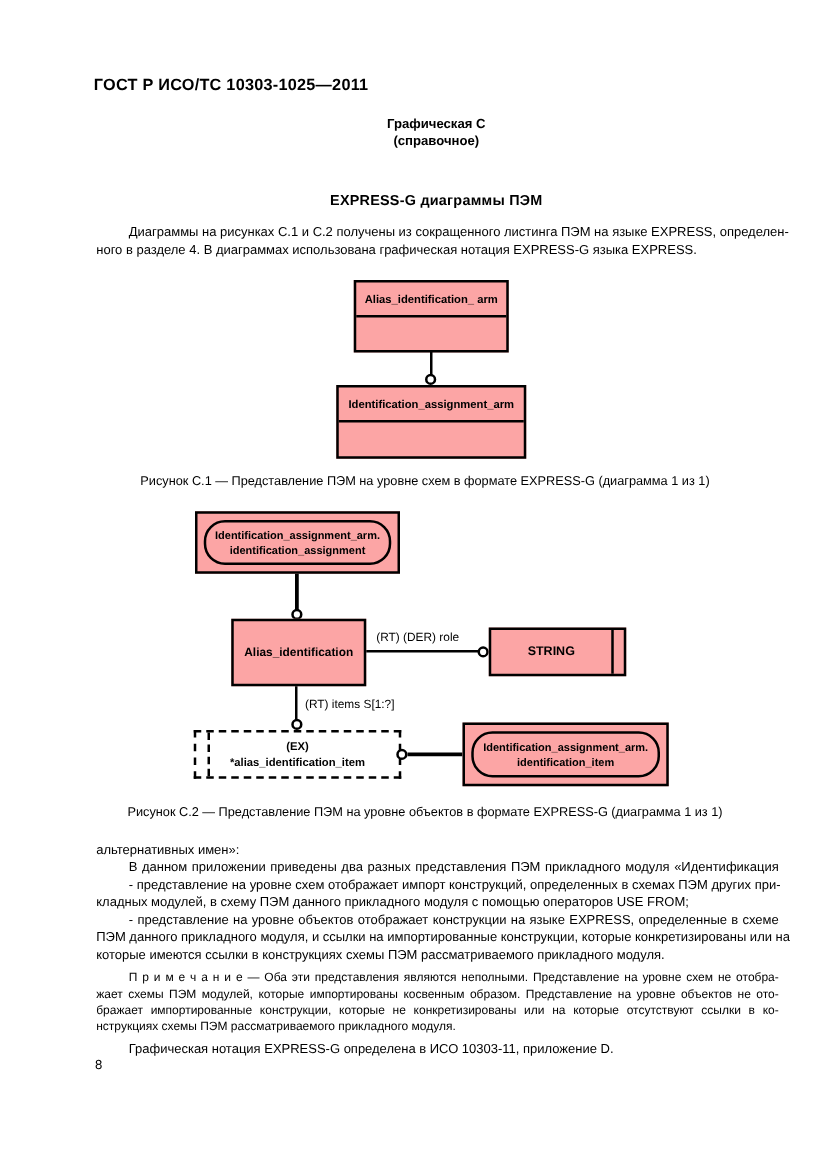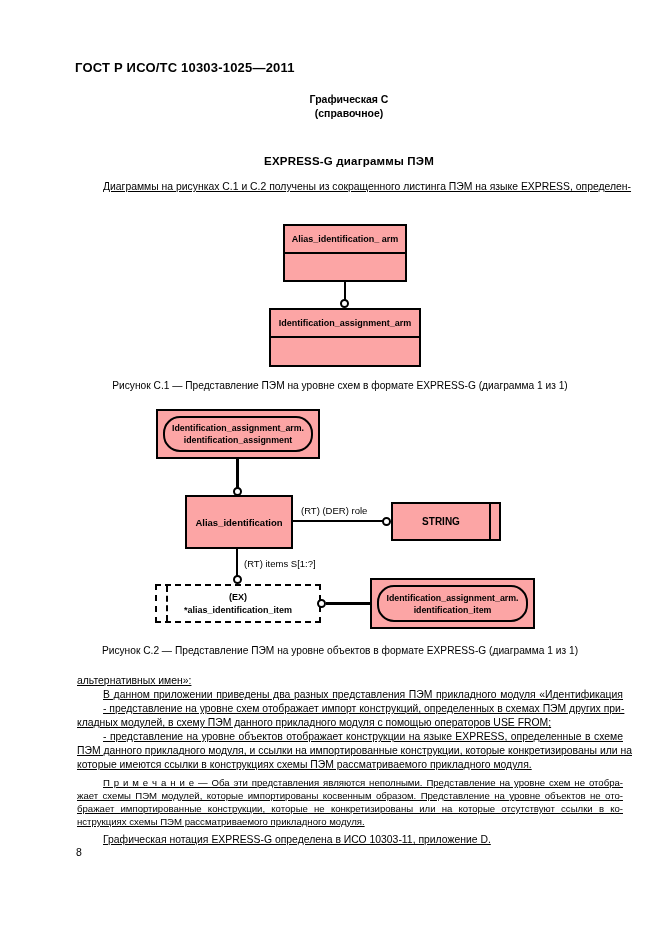--- a/index.html
+++ b/index.html
@@ -11,21 +11,21 @@
   }
   .abs { position:absolute; }
 
   
   .doc-number { left:75px; top:60px; font-size:13px; font-weight:bold; letter-spacing:.2px; }
   .annex-label { left:77px; top:93px; width:544px; text-align:center; font-size:10.5px; font-weight:bold; }
   .annex-kind  { left:77px; top:107px; width:544px; text-align:center; font-size:10.5px; font-weight:bold; }
   .section-title { left:77px; top:155px; width:544px; text-align:center; font-size:11.5px; font-weight:bold; letter-spacing:.2px; }
 
   .col { left:77px; width:546px; }
-  .tline { white-space:nowrap; text-align:justify; text-align-last:justify;text-decoration:underline; }
+  .tline { white-space:nowrap; text-align:justify; text-align-last:justify; }
   .tline.last { text-align-last:left; }
   .tline.ind { text-indent:26px; }
 
   .intro { top:180px; font-size:10.4px; line-height:14px; }
   .bodytext { top:674px; font-size:10.4px; line-height:14px; }
   .para.note { font-size:9.6px; line-height:13px; margin-top:4px; }
   .para.plain { margin-top:5px; }
 
   .fig-caption { left:60px; width:560px; text-align:center; font-size:10.2px; white-space:nowrap; }
   .cap1 { top:380px; }
@@ -68,20 +68,21 @@
 
 <div class="page">
 
   <div class="abs doc-number">ГОСТ Р ИСО/ТС 10303-1025—2011</div>
   <div class="abs annex-label">Графическая С</div>
   <div class="abs annex-kind">(справочное)</div>
   <div class="abs section-title">EXPRESS-G диаграммы ПЭМ</div>
 
   <div class="abs col intro">
       <div class="tline ind">Диаграммы на рисунках С.1 и С.2 получены из сокращенного листинга ПЭМ на языке EXPRESS, определен-</div>
+      <div class="tline last">ного в разделе 4. В диаграммах использована графическая нотация EXPRESS-G языка EXPRESS.</div>
     </div>
 
   <div>
     <div class="ebox" style="left:283px; top:224px; width:124px; height:58px;">
       <div class="schema-name">Alias_identification_ arm</div>
     </div>
     <div class="vline" style="left:344px; top:281px; width:2px; height:20px;"></div>
     <div class="ring" style="left:340px; top:299px;"></div>
     <div class="ebox" style="left:269px; top:308px; width:152px; height:59px;">
       <div class="schema-name">Identification_assignment_arm</div>

